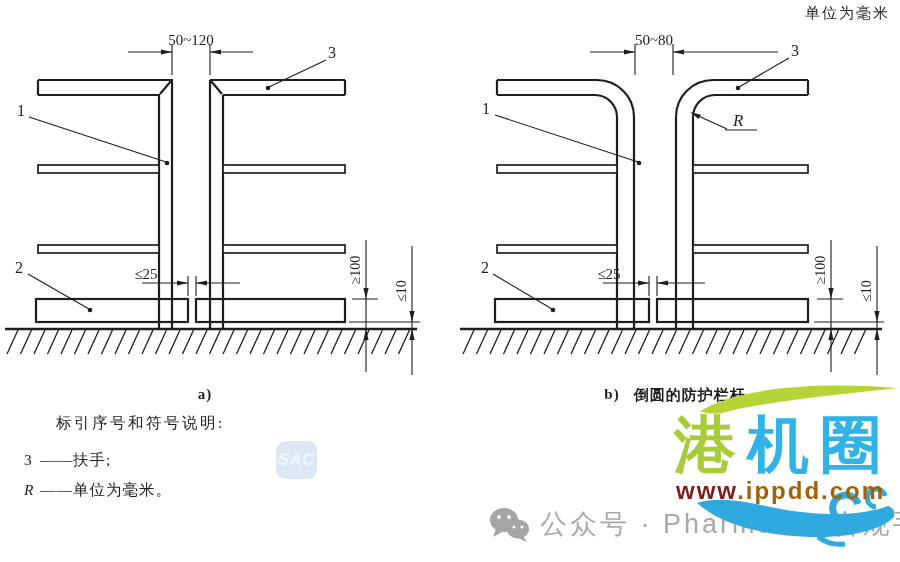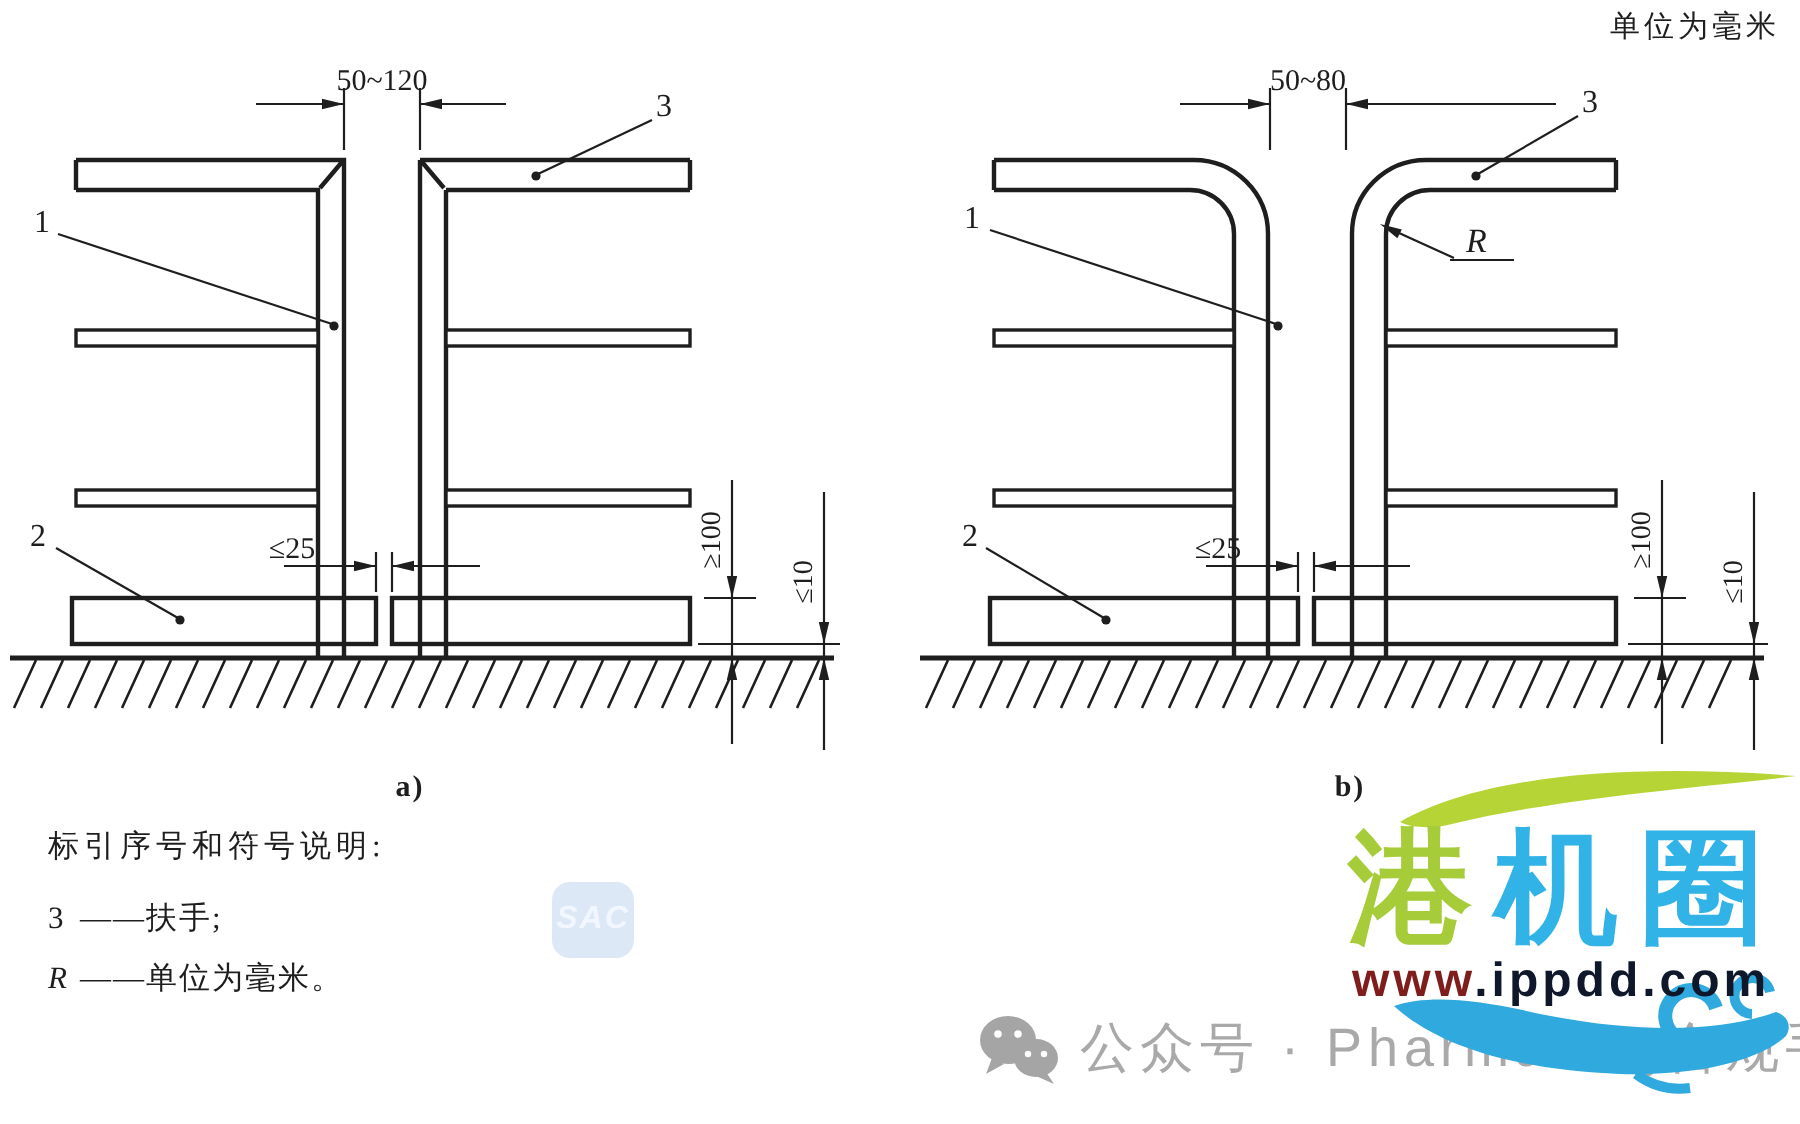--- a/index.html
+++ b/index.html
@@ -6,21 +6,21 @@
   .page{position:relative;width:900px;height:562px;background:#fff;overflow:hidden;
         font-family:"Liberation Serif",serif;color:#1e1e1e;}
   .unit-note{position:absolute;top:4px;right:10px;font-size:15px;letter-spacing:2px;}
   svg.drawing{position:absolute;left:0;top:0;z-index:1;}
   svg text{font-family:"Liberation Serif",serif;fill:#1e1e1e;}
   .caption{position:absolute;top:386px;font-size:15px;font-weight:bold;z-index:1;
            display:flex;justify-content:center;gap:14px;letter-spacing:1px;}
   .caption-a{left:40px;width:330px;}
   .caption-b{left:505px;width:340px;}
   .legend{position:absolute;left:24px;top:413px;font-size:15.5px;z-index:1;}
-  .legend-heading{letter-spacing:2.5px;margin-bottom:11px;}
+  .legend-heading{letter-spacing:2.5px;margin-bottom:11px;margin-left:32px;}
   .legend-item{height:30px;line-height:30px;letter-spacing:1px;}
   .legend-item .lk{display:inline-block;width:16px;font-family:"Liberation Serif",serif;}
   .legend-item .lk.it{font-style:italic;}
   
   .sac-mark{position:absolute;left:276px;top:441px;width:41px;height:38px;background:#dde8f6;
             border-radius:9px;display:flex;align-items:center;justify-content:center;z-index:0;}
   .sac-mark span{font-family:"Liberation Sans",sans-serif;font-style:italic;font-weight:bold;
             font-size:16px;color:#f2f7ff;letter-spacing:1px;}
   
   .wechat-wm{position:absolute;left:488px;top:506px;z-index:2;display:flex;align-items:center;gap:10px;}
@@ -28,21 +28,21 @@
             letter-spacing:3px;white-space:nowrap;}
   
   .logo-wm{position:absolute;left:668px;top:379px;width:232px;height:170px;z-index:3;}
   .logo-chars{position:absolute;left:6px;top:32px;width:222px;display:flex;gap:11px;
             font-family:"Liberation Sans",sans-serif;font-weight:bold;font-size:62px;line-height:68px;}
   .logo-chars .green{color:#a6cc3a;}
   .logo-chars .cyan{color:#31b3e7;}
   .logo-url{position:absolute;left:8px;top:98px;font-family:"Liberation Sans",sans-serif;
             font-weight:bold;font-size:24px;letter-spacing:2px;white-space:nowrap;}
   .logo-url .green{color:#7f1d1d;}
-  .logo-url .cyan{color:#0f172a;}
+  .logo-url .cyan{color:#a16207;}
   .logo-swoosh{position:absolute;left:0;top:0;}
 </style>
 </head>
 <body>
 
 <div class="page">
 
   <div class="unit-note">单位为毫米</div>
 
   <svg class="drawing" width="900" height="380" viewBox="0 0 900 380">
@@ -163,20 +163,21 @@
       <text x="481" y="273" font-size="16">2</text>
       <text x="733" y="126" font-size="17" font-style="italic">R</text>
     </g>
   </svg>
 
   <div class="caption caption-a">
     <span>a)</span>
   </div>
   <div class="caption caption-b">
     <span>b)</span>
+    <span>倒圆的防护栏杆</span>
   </div>
 
   <div class="legend">
     <div class="legend-heading">标引序号和符号说明:</div>
     <div class="legend-item">
       <span class="lk">3</span><span>——</span><span>扶手;</span>
     </div>
     <div class="legend-item">
       <span class="lk it">R</span><span>——</span><span>单位为毫米。</span>
     </div>

